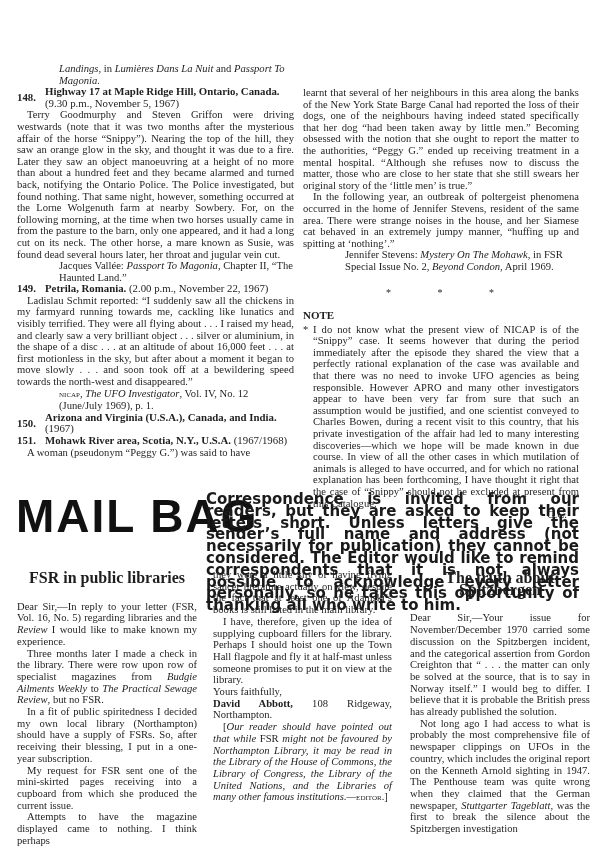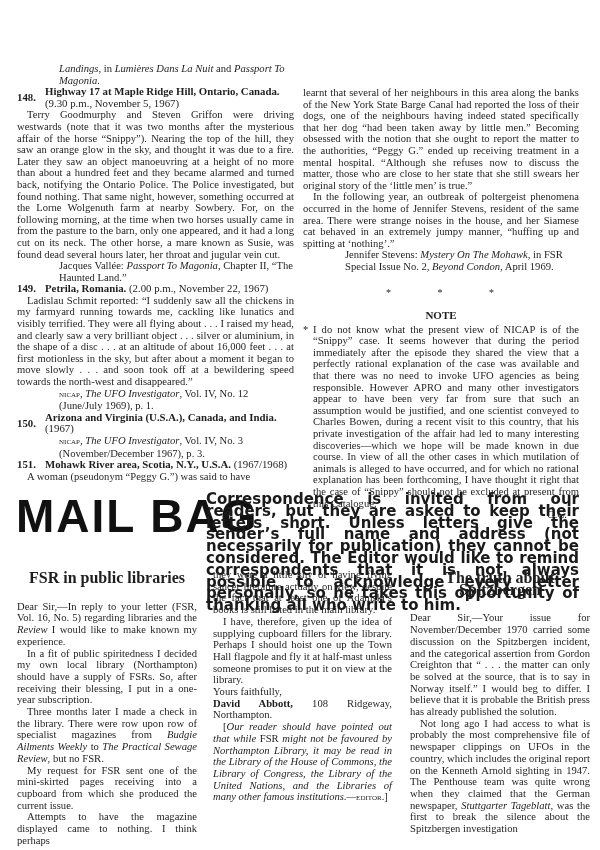--- a/index.html
+++ b/index.html
@@ -15,21 +15,21 @@
   #col-right { left: 303px; top: 39px; width: 276px; margin-top: 48px; }
   p { margin: 0; }
   .indent { text-indent: 10px; }
   .entry-head { display: flex; font-size: 10.8px; align-items: center; }
   .entry-num { font-weight: bold; width: 28px; flex: none; }
   .entry-body { flex: 1; }
   .entry-title { font-weight: bold; }
   .ref { padding-left: 42px; text-align: left; }
   .sc { font-variant: small-caps; font-size: 9.5px; }
   .stars { text-align: center; letter-spacing: 22px; margin: 14px 0 12px 20px; font-size: 10px; }
-  .note-title { text-align: center; font-weight: bold; font-size: 11px; margin-bottom: 2px; }
+  .note-title { text-align: left; font-weight: bold; font-size: 11px; margin-bottom: 2px; }
   .note { display: flex; }
   .note-mark { width: 10px; flex: none; }
   .sign { text-align: right; padding-right: 12px; }
   
   #mailbag-title {
     position: absolute; left: 16px; top: 493px;
     font-family: "Liberation Sans", "DejaVu Sans", sans-serif;
     font-weight: bold; font-size: 46px; letter-spacing: 2px; color: #111;
     line-height: 46px;
   }
@@ -63,21 +63,20 @@
     <span class="entry-num">149.</span>
     <span class="entry-body"><span class="entry-title">Petrila, Romania.</span> <span>(2.00 p.m., November 22, 1967)</span></span>
   </div>
   <p class="indent">Ladislau Schmit reported: “I suddenly saw all the chickens in my farmyard running towards me, cackling like lunatics and visibly terrified. They were all flying about . . . I raised my head, and clearly saw a very brilliant object . . . silver or aluminium, in the shape of a disc . . . at an altitude of about 16,000 feet . . . at first motionless in the sky, but after about a moment it began to move slowly . . . and soon took off at a bewildering speed towards the north-west and disappeared.”</p>
   <p class="ref"><span class="sc">nicap</span><span>, </span><span class="italic">The UFO Investigator</span><span>, Vol. IV, No. 12</span><br><span>(June/July 1969), p. 1.</span></p>
 
   <div class="entry-head">
     <span class="entry-num">150.</span>
     <span class="entry-body"><span class="entry-title">Arizona and Virginia (U.S.A.), Canada, and India.</span><br><span>(1967)</span></span>
   </div>
-  <p class="ref"><span class="sc">nicap</span><span>, </span><span class="italic">The UFO Investigator</span><span>, Vol. IV, No. 3</span><br><span>(November/December 1967), p. 3.</span></p>
 
   <div class="entry-head">
     <span class="entry-num">151.</span>
     <span class="entry-body"><span class="entry-title">Mohawk River area, Scotia, N.Y., U.S.A.</span> <span>(1967/1968)</span></span>
   </div>
   <p class="indent">A woman (pseudonym “Peggy G.”) was said to have</p>
 </div>
 
 <div class="col" id="col-right">
   <p>learnt that several of her neighbours in this area along the banks of the New York State Barge Canal had reported the loss of their dogs, one of the neighbours having indeed stated specifically that her dog “had been taken away by little men.” Becoming obsessed with the notion that she ought to report the matter to the authorities, “Peggy G.” ended up receiving treatment in a mental hospital. “Although she refuses now to discuss the matter, those who are close to her state that she still swears her original story of the ‘little men’ is true.”</p>
@@ -91,22 +90,22 @@
   </div>
   <p class="sign">G.C.</p>
 </div>
 
 <div id="mailbag-title">MAIL BAG</div>
 <div id="mailbag-intro">Correspondence is invited from our readers, but they are asked to keep their letters short. Unless letters give the sender’s full name and address (not necessarily for publication) they cannot be considered. The Editor would like to remind correspondents that it is not always possible to acknowledge every letter personally, so he takes this opportunity of thanking all who write to him.</div>
 
 <div class="lcol" id="letter1a">
   <div class="lhead">FSR in public libraries</div>
   <p><span>Dear Sir,—In reply to your letter (FSR, Vol. 16, No. 5) regarding libraries and the </span><span class="italic">Review</span><span> I would like to make known my experience.</span></p>
+  <p class="indent"><span>Three months later I made a check in the library. There were row upon row of specialist magazines from </span><span class="italic">Budgie Ailments Weekly</span><span> to </span><span class="italic">The Practical Sewage Review</span><span>, but no FSR.</span></p>
   <p class="indent">In a fit of public spiritedness I decided my own local library (Northampton) should have a supply of FSRs. So, after receiving their blessing, I put in a one-year subscription.</p>
-  <p class="indent"><span>Three months later I made a check in the library. There were row upon row of specialist magazines from </span><span class="italic">Budgie Ailments Weekly</span><span> to </span><span class="italic">The Practical Sewage Review</span><span>, but no FSR.</span></p>
   <p class="indent">My request for FSR sent one of the mini-skirted pages receiving into a cupboard from which she produced the current issue.</p>
   <p class="indent">Attempts to have the magazine displayed came to nothing. I think perhaps</p>
 </div>
 
 <div class="lcol" id="letter1b">
   <p>they were a little shy of having flying saucer literature actually on view, despite the fact that at least one of Adamski’s books is still listed in the main library.</p>
   <p class="indent">I have, therefore, given up the idea of supplying cupboard fillers for the library. Perhaps I should hoist one up the Town Hall flagpole and fly it at half-mast unless someone promises to put it on view at the library.</p>
   <p>Yours faithfully,</p>
   <p><span class="bold">David Abbott,</span><span> 108 Ridgeway, Northampton.</span></p>
   <p class="indent"><span>[</span><span class="italic">Our reader should have pointed out that while </span><span>FSR</span><span class="italic"> might not be favoured by Northampton Library, it may be read in the Library of the House of Commons, the Library of Congress, the Library of the United Nations, and the Libraries of many other famous institutions.</span><span class="sc">—editor</span><span>.]</span></p>

